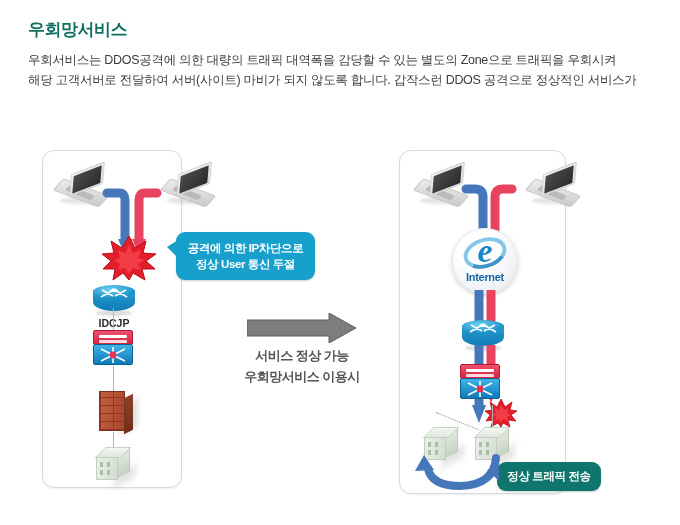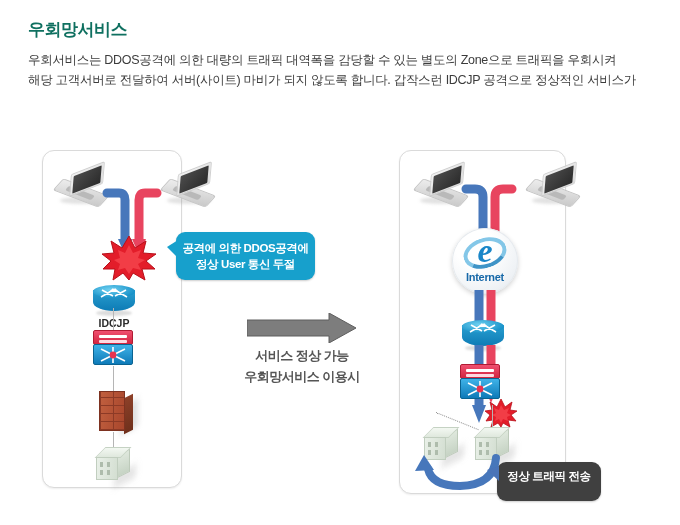--- a/index.html
+++ b/index.html
@@ -216,22 +216,22 @@
     background: #f0304f; font-size: 11.5px; padding-top: 6px;
   }
   #callout-traffic-block .tail {
     position: absolute; left: -10px; top: 7px;
     width: 0; height: 0;
     border-top: 5px solid transparent;
     border-bottom: 10px solid transparent;
     border-right: 12px solid #f0304f;
   }
   #callout-normal-traffic {
-    left: 497px; top: 462px; width: 104px; height: 39px;
-    background: #404040; font-size: 11.5px; padding-top: 6px;
+    left: 497px; top: 462px; width: 104px; height: 29px;
+    background: #0f766e; font-size: 11.5px; padding-top: 6px;
   }
   #callout-normal-traffic .tail {
     position: absolute; left: -10px; top: 4px;
     width: 0; height: 0;
     border-top: 4px solid transparent;
     border-bottom: 11px solid transparent;
     border-right: 12px solid #4a74b8;
   }
 
   
@@ -257,21 +257,21 @@
 </style>
 </head>
 <body>
 
 <div id="page">
 
   <div class="page-title">우회망서비스</div>
 
   <div class="intro">
     <div class="intro-line">우회서비스는 DDOS공격에 의한 대량의 트래픽 대역폭을 감당할 수 있는 별도의 Zone으로 트래픽을 우회시켜</div>
-    <div class="intro-line">해당 고객서버로 전달하여 서버(사이트) 마비가 되지 않도록 합니다. 갑작스런 IDCJP 공격으로 정상적인 서비스가</div>
+    <div class="intro-line">해당 고객서버로 전달하여 서버(사이트) 마비가 되지 않도록 합니다. 갑작스런 DDOS 공격으로 정상적인 서비스가</div>
   </div>
 
   <div class="panel" id="panel-left"></div>
 
   <div class="laptop" style="left:58px; top:168px;">
     <div class="shadow"></div>
     <div class="base"></div>
     <div class="pad"></div>
     <div class="lid"></div>
     <div class="screen"></div>
@@ -344,21 +344,21 @@
     <div class="topf"></div>
     <div class="frontf"></div>
     <div class="v1"></div>
     <div class="v2"></div>
     <div class="v3"></div>
     <div class="v4"></div>
   </div>
 
   <div class="callout" id="callout-attack-block">
     <div class="tail"></div>
-    <div>공격에 의한 DDOS공격에</div>
+    <div>공격에 의한 IP차단으로</div>
     <div>정상 User 통신 두절</div>
   </div>
 
   <svg id="center-arrow" width="110" height="30" viewBox="0 0 110 30">
     <polygon points="0,7 82,7 82,0 109,15 82,30 82,23 0,23" fill="#7d7d7d" stroke="#5e5e5e" stroke-width="1"></polygon>
   </svg>
   <div id="center-caption">
     <div>서비스 정상 가능</div>
     <div>우회망서비스 이용시</div>
   </div>

